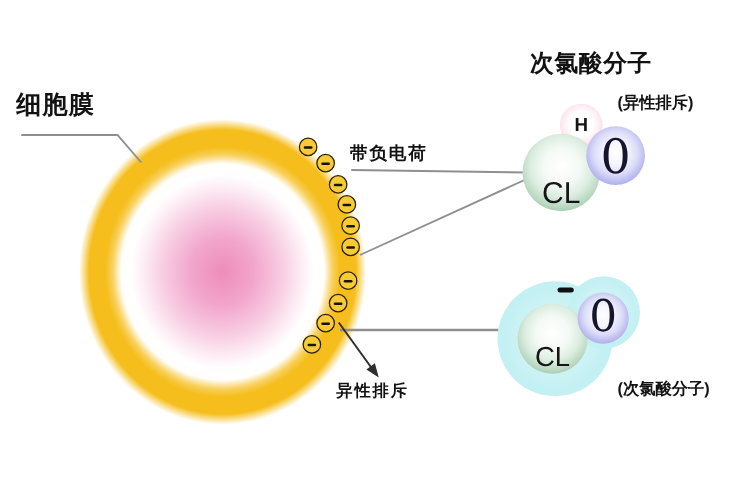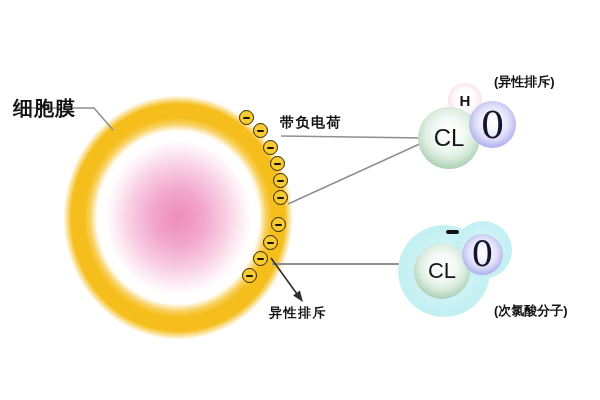--- a/index.html
+++ b/index.html
@@ -18,32 +18,33 @@
   }
   
   .charge{
     width:15px;height:15px;border-radius:50%;
     background:#f8ca33;border:1.6px solid #2b2000;box-sizing:border-box;
     display:flex;align-items:center;justify-content:center;
   }
   .charge::after{content:"";width:7px;height:2px;background:#141414;border-radius:1px;}
   
   .lbl{position:absolute;font-weight:bold;color:#121212;white-space:nowrap;line-height:1.15;}
-  .lbl-membrane{left:13px;top:73px;font-size:20px;letter-spacing:1px;margin-top:24px;}
+  .lbl-membrane{left:13px;top:73px;font-size:20px;letter-spacing:1px;}
   .lbl-direct{left:280px;top:114px;font-size:14px;letter-spacing:1.5px;}
   .lbl-repulsion{left:269px;top:306px;font-size:13px;letter-spacing:1.5px;}
   .lbl-hocl-title{left:424px;top:41px;font-size:19px;letter-spacing:0.5px;}
   .lbl-hocl-note{left:494px;top:75px;font-size:13px;}
   .lbl-ocl-note{left:494px;top:304px;font-size:13px;}
   .lbl-ocl-title{left:411px;top:328px;font-size:19px;letter-spacing:0.5px;}
   
   .sphere{position:absolute;border-radius:50%;display:flex;align-items:center;justify-content:center;}
   .sphere-green{
     background:radial-gradient(circle at 50% 42%, #ffffff 0%, #f5faf6 30%, #dcedE0 52%,
       #b3d4bc 72%, #74ad83 90%, #8abb97 100%);
+    align-items:flex-end;
   }
   .sphere-purple{
     background:radial-gradient(circle at 50% 45%, #ffffff 0%, #f3f3fd 28%, #dcdcf8 50%,
       #b2b2ee 72%, #8b8be2 90%, #a7a7ea 100%);
   }
   .sphere-pink{
     background:radial-gradient(circle at 50% 48%, #ffffff 0%, #ffffff 38%, #fdeaf2 62%,
       #f8cede 82%, #f2b3cc 100%);
   }
   .halo{position:absolute;border-radius:50%;
@@ -94,20 +95,21 @@
   <div class="abs charge charge-layer" style="left:273px;top:173px;"></div>
   <div class="abs charge charge-layer" style="left:273px;top:190px;"></div>
   <div class="abs charge charge-layer" style="left:271px;top:217px;"></div>
   <div class="abs charge charge-layer" style="left:263px;top:235px;"></div>
   <div class="abs charge charge-layer" style="left:253px;top:251px;"></div>
   <div class="abs charge charge-layer" style="left:242px;top:268px;"></div>
 
   <div class="lbl lbl-membrane">细胞膜</div>
   <div class="lbl lbl-direct">带负电荷</div>
   <div class="lbl lbl-repulsion">异性排斥</div>
+  <div class="lbl lbl-hocl-title">次氯酸分子</div>
   <div class="lbl lbl-hocl-note">(异性排斥)</div>
   <div class="lbl lbl-ocl-note">(次氯酸分子)</div>
 
   <div class="sphere sphere-pink h-sphere">
     <span class="atom-letter f-h">H</span>
   </div>
   <div class="sphere sphere-green cl-top">
     <span class="atom-letter f-cl-top">CL</span>
   </div>
   <div class="sphere sphere-purple o-top">

